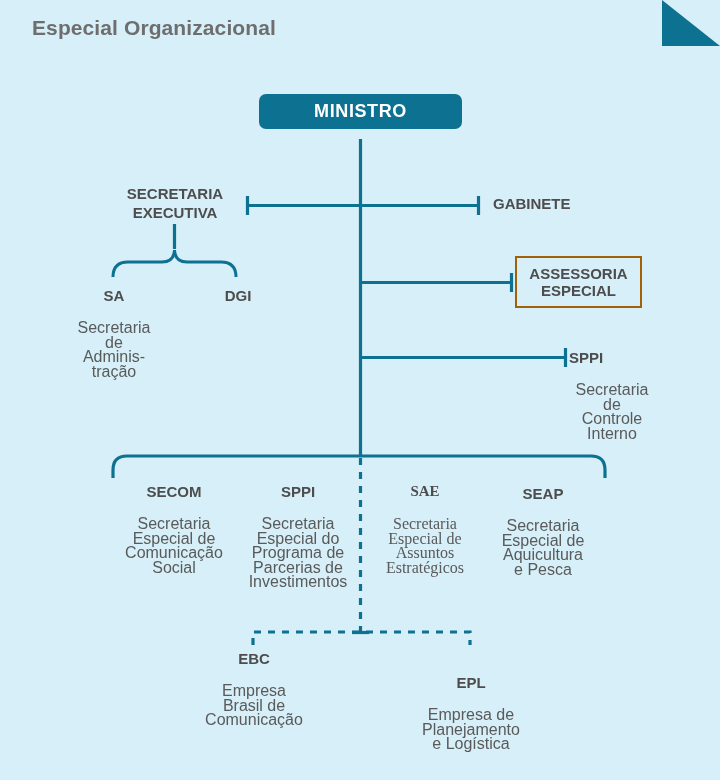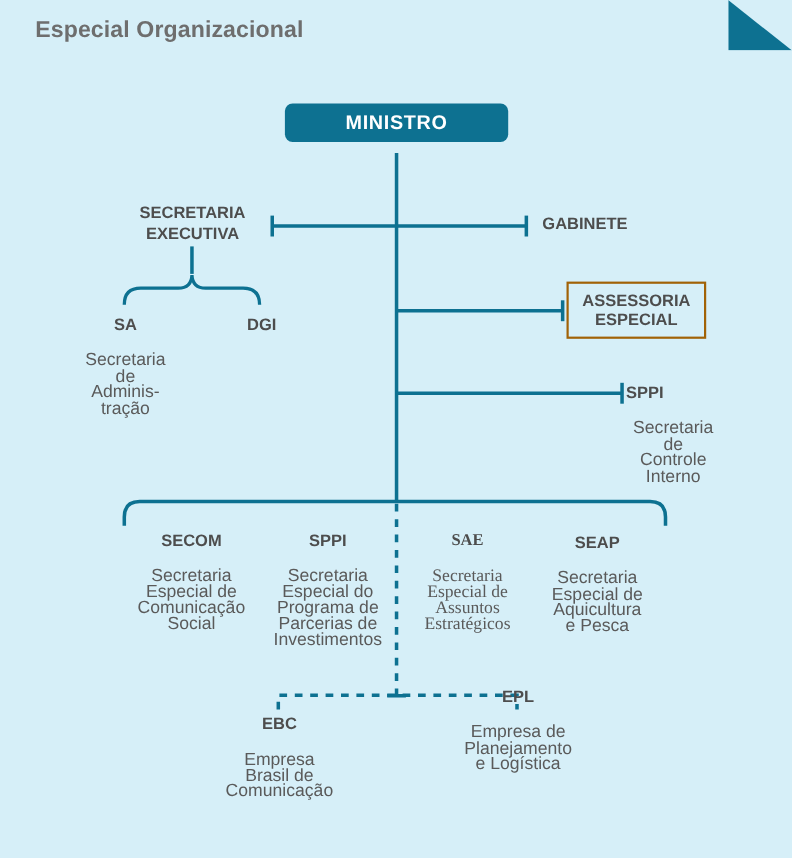--- a/index.html
+++ b/index.html
@@ -116,21 +116,21 @@
   #node-dgi { left: 190px; top: 287px; width: 96px; }
 
   
   #node-secom { left: 120px; top: 483px; width: 108px; }
   #node-sppi  { left: 244px; top: 483px; width: 108px; }
   #node-sae   { left: 372px; top: 483px; width: 106px; font-family: Liberation Serif, serif; }
   #node-seap  { left: 490px; top: 485px; width: 106px; }
 
   
   #node-ebc { left: 200px; top: 650px; width: 108px; }
-  #node-epl { left: 416px; top: 625px; width: 110px; }
+  #node-epl { left: 416px; top: 674px; width: 110px; }
 </style>
 </head>
 <body>
 
 <div id="header">
   <div id="page-title">Especial Organizacional</div>
   <div id="corner-triangle">
     <svg width="58" height="46" viewBox="0 0 58 46" xmlns="http://www.w3.org/2000/svg">
       <polygon points="0,0 58,46 0,46" fill="#0d7191"></polygon>
     </svg>

